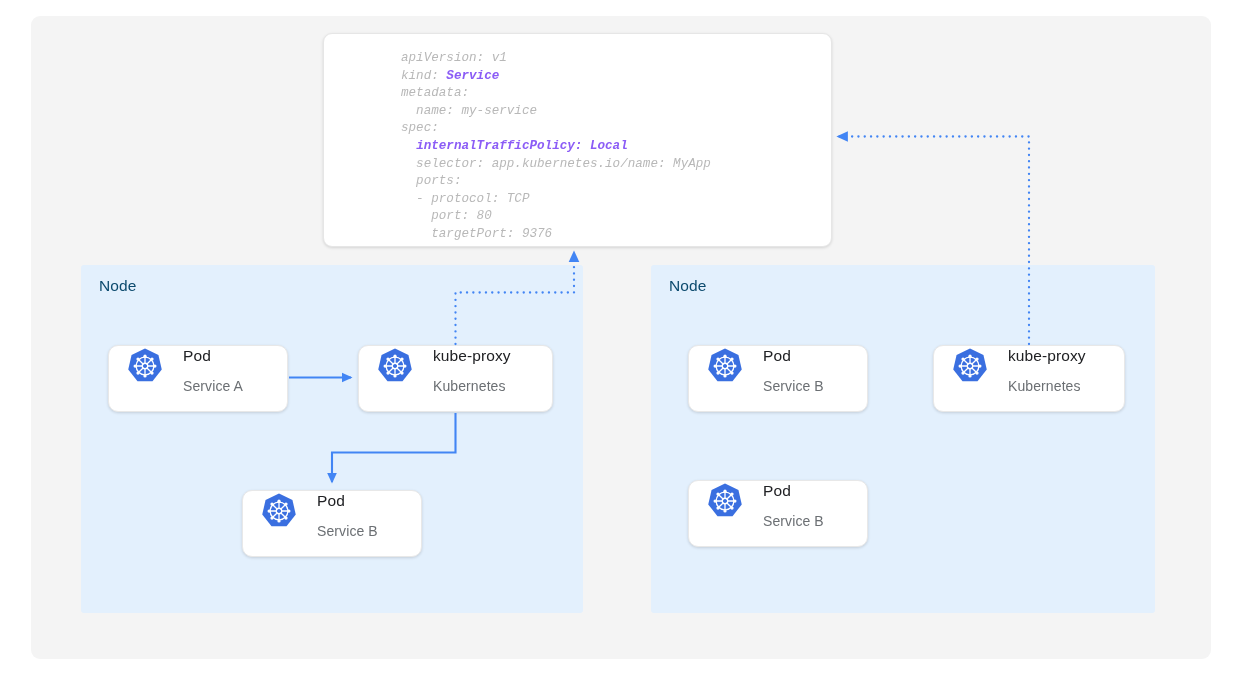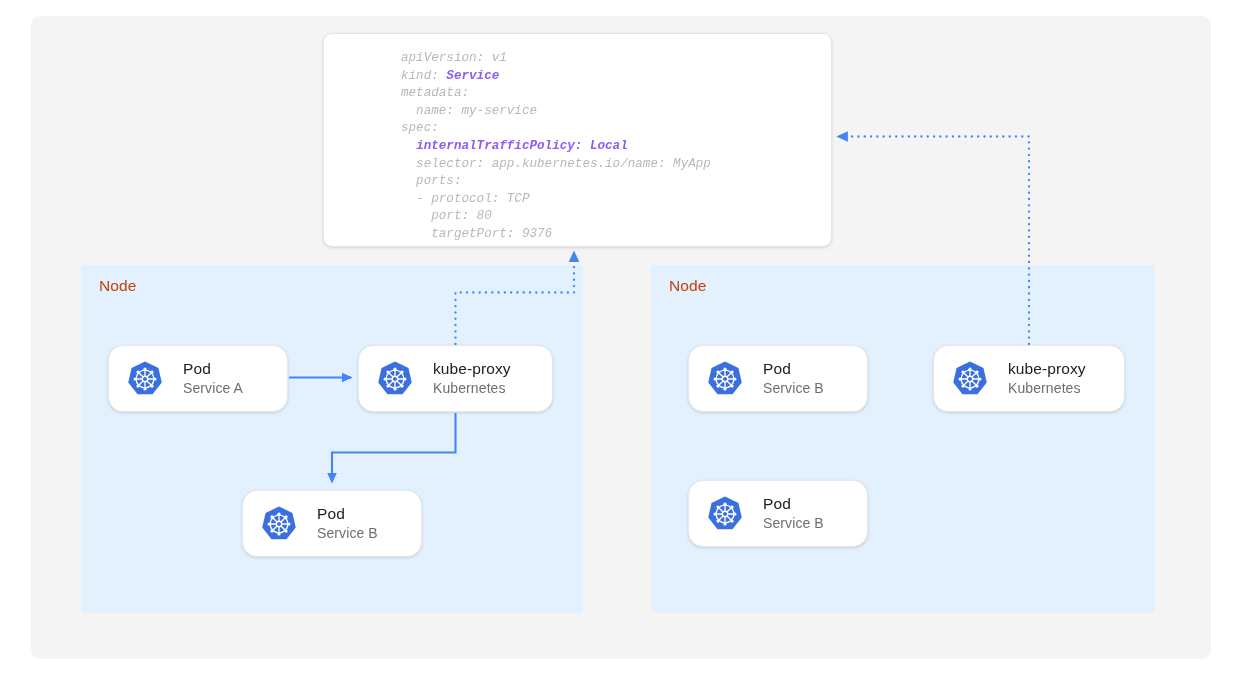--- a/index.html
+++ b/index.html
@@ -71,34 +71,34 @@
     position: absolute;
     background: #e3f0fd;
     border-radius: 3px;
   }
 
   .node-label {
     position: absolute;
     left: 18px;
     top: 12px;
     font-size: 15.5px;
-    color: #c2410c;
+    color: #0c4a6e;
     letter-spacing: 0.1px;
   }
 
   
   .card {
     position: absolute;
     background: #ffffff;
     border: 1px solid #e8e8e8;
-    border-radius: 15px;
+    border-radius: 10px;
     box-shadow: 0 1px 3px rgba(0,0,0,0.14);
     box-sizing: border-box;
     display: flex;
-    align-items: center;
+    align-items: flex-start;
   }
   .card .k8s-icon {
     width: 40px;
     height: 40px;
     margin-left: 16px;
     flex: 0 0 auto;
   }
   .card .card-text {
     margin-left: 18px;
     display: flex;
@@ -109,21 +109,21 @@
     font-size: 15.5px;
     color: #202124;
     line-height: 19px;
     letter-spacing: 0.1px;
   }
   .card .card-sub {
     font-size: 14px;
     color: #6b6f73;
     line-height: 19px;
     letter-spacing: 0.1px;
-    margin-top: 1px;
+    margin-top: 12px;
   }
 
   
   #connectors {
     position: absolute;
     left: 0;
     top: 0;
     width: 1233px;
     height: 683px;
     pointer-events: none;

